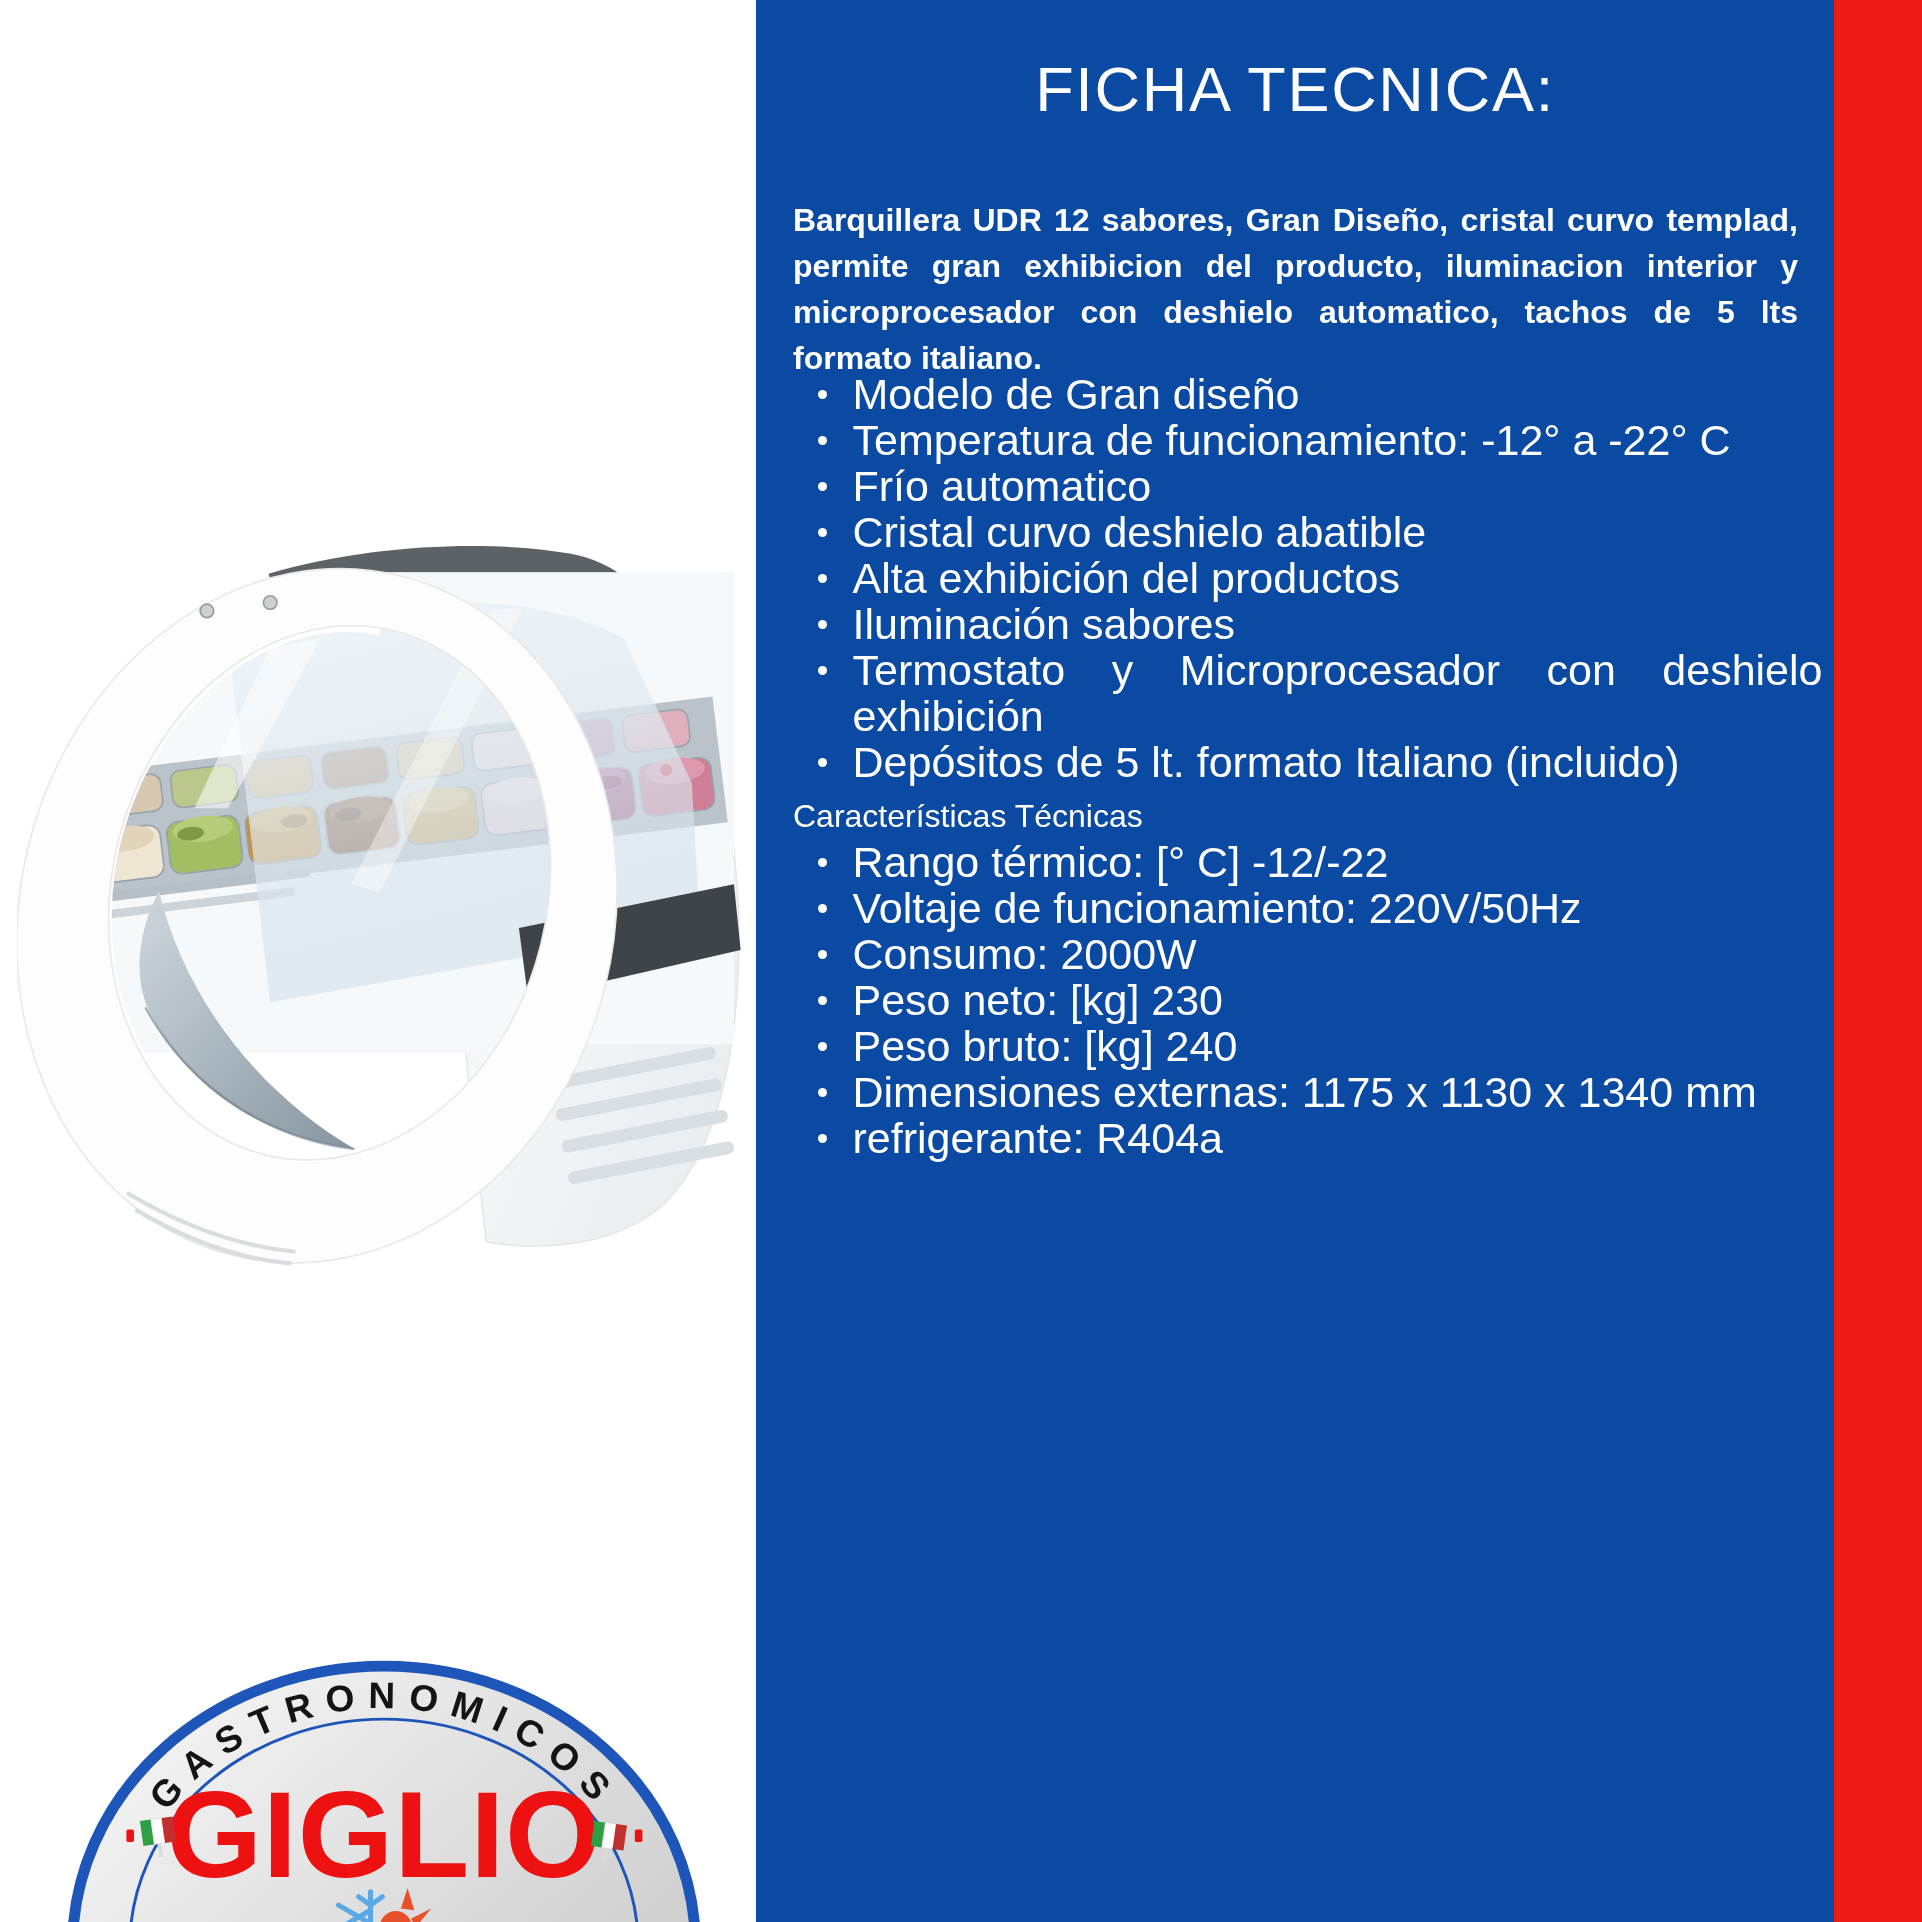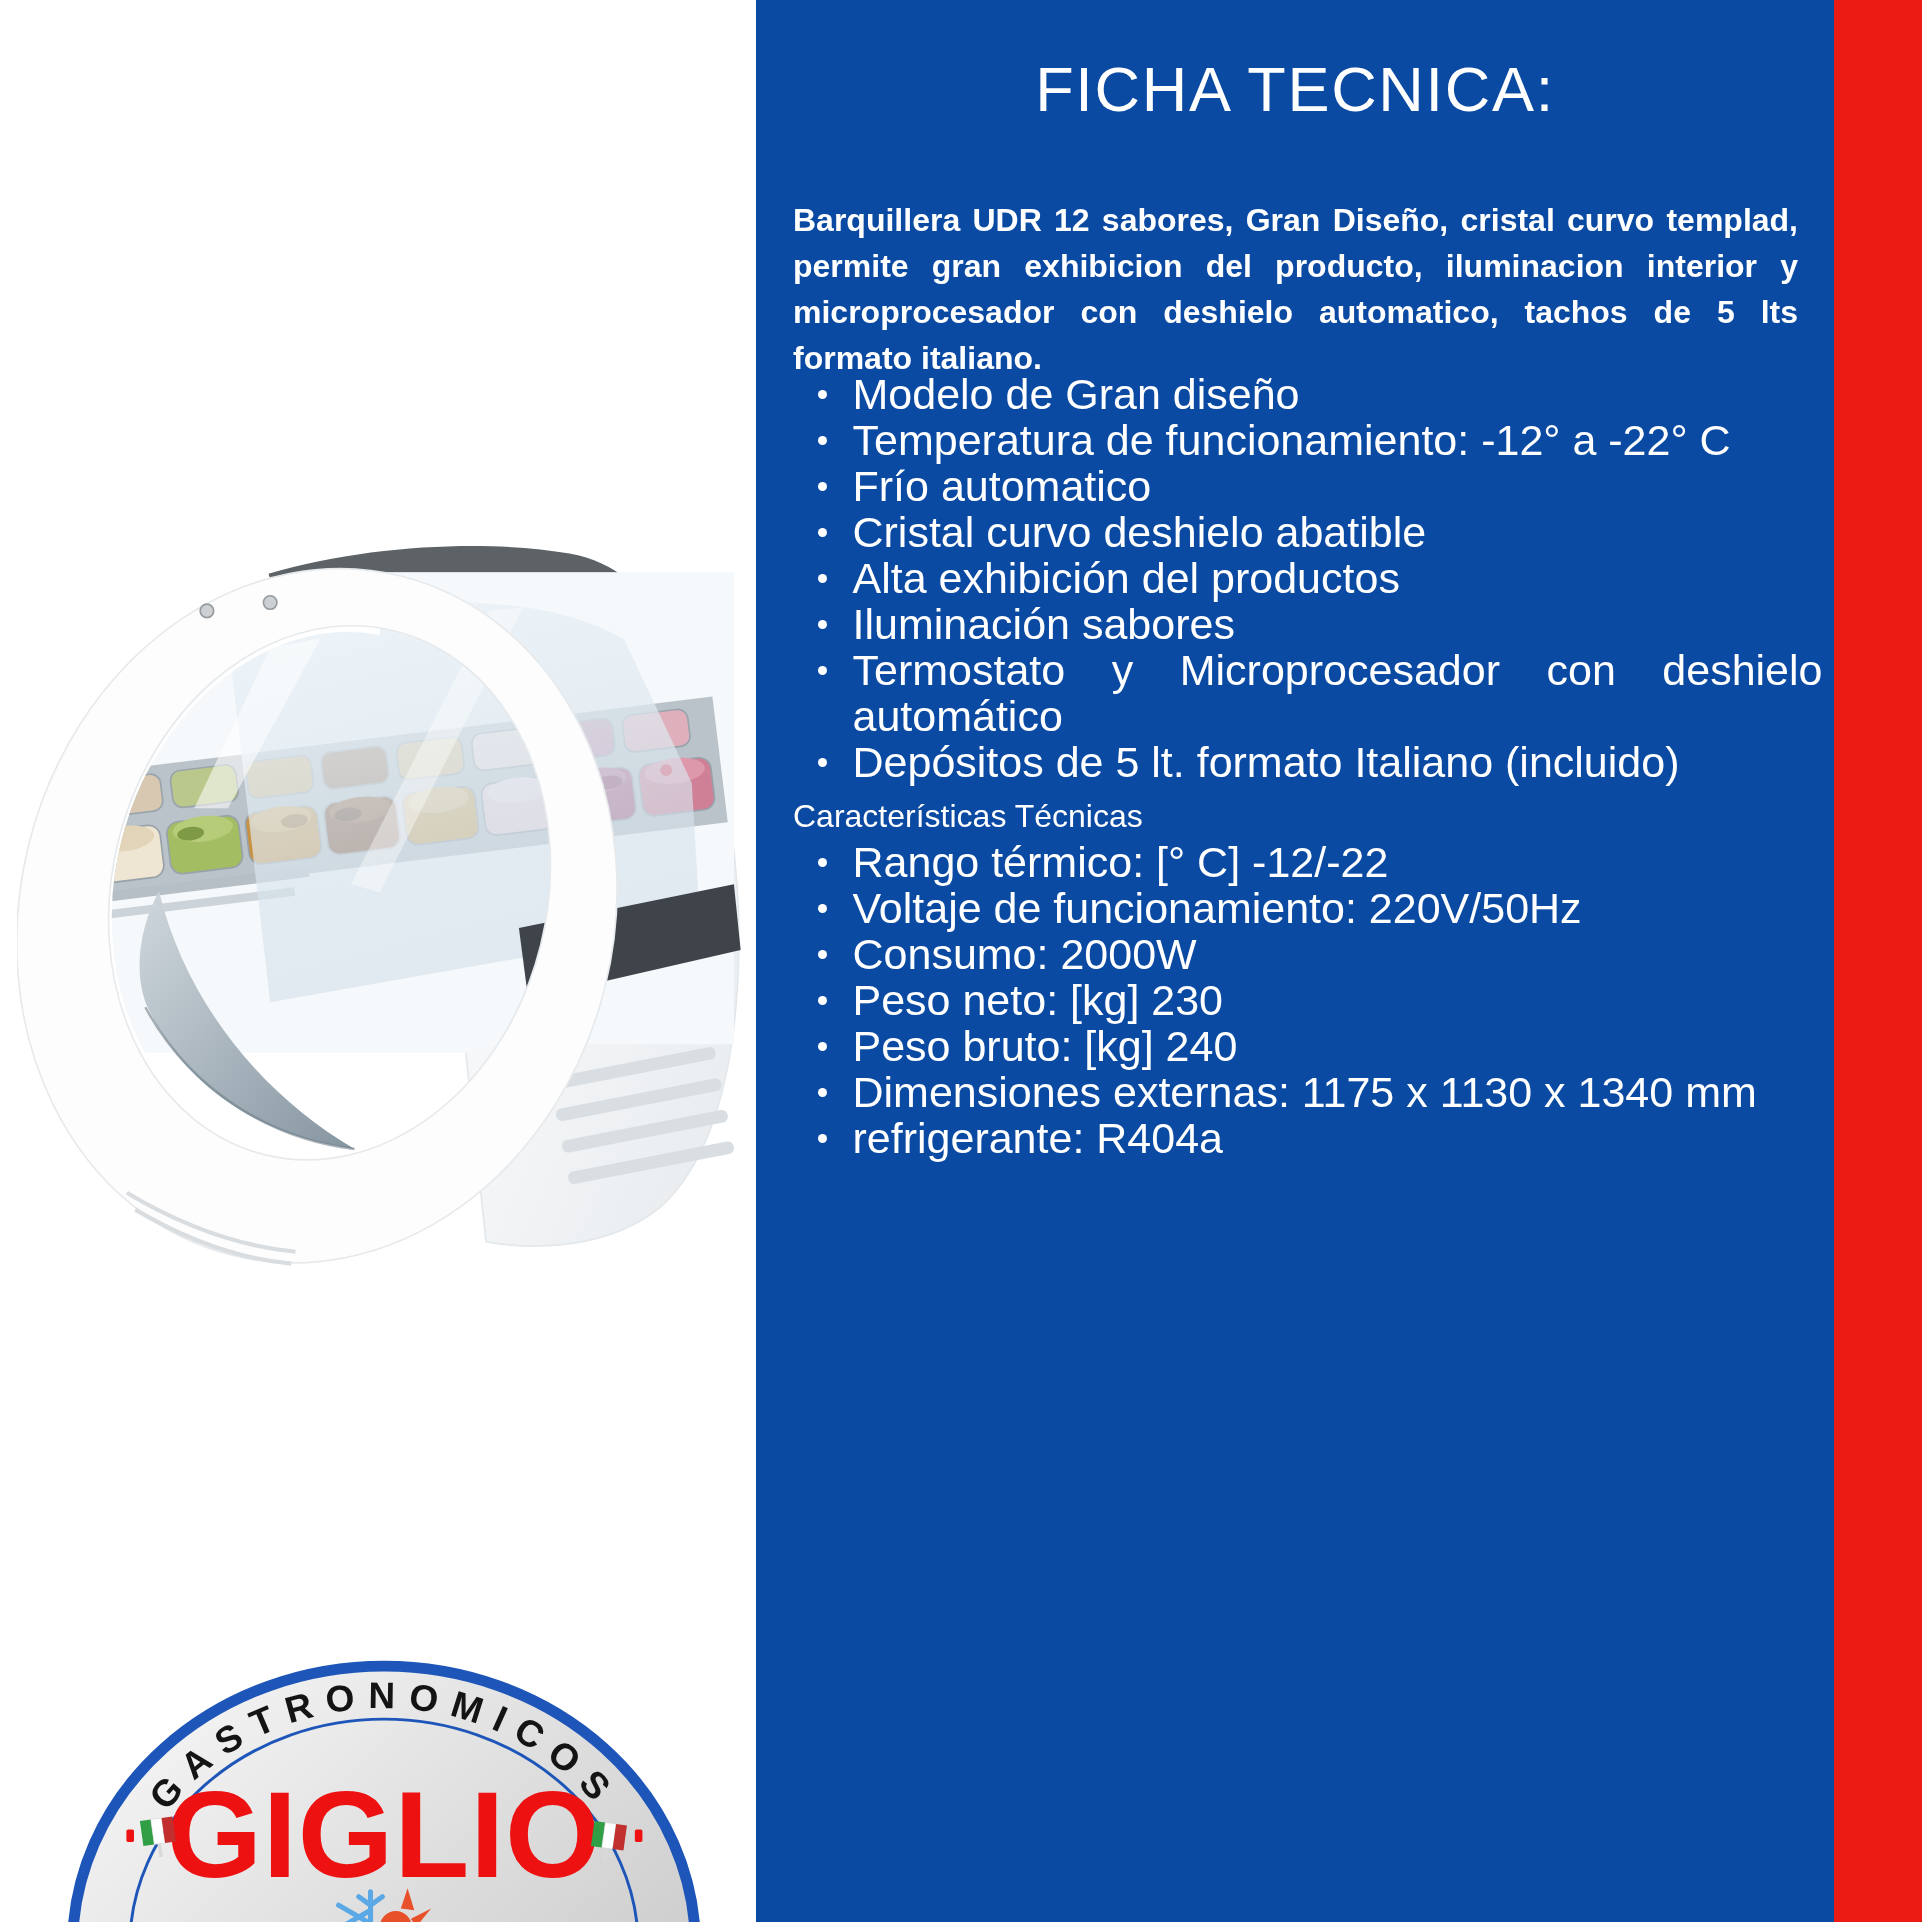--- a/index.html
+++ b/index.html
@@ -215,21 +215,21 @@
 
   <ul class="pc features blist">
     <li>Modelo de Gran diseño</li>
     <li>Temperatura de funcionamiento: -12° a -22° C</li>
     <li>Frío automatico</li>
     <li>Cristal curvo deshielo abatible</li>
     <li>Alta exhibición del productos</li>
     <li>Iluminación sabores</li>
     <li>
       <span class="jline1">Termostato y Microprocesador con deshielo</span>
-      <span class="jline2">automático</span>
+      <span class="jline2">exhibición</span>
     </li>
     <li>Depósitos de 5 lt. formato Italiano (incluido)</li>
   </ul>
 
   <div class="pc tech-heading">Características Técnicas</div>
 
   <ul class="pc tech-specs blist">
     <li>Rango térmico: [° C] -12/-22</li>
     <li>Voltaje de funcionamiento: 220V/50Hz</li>
     <li>Consumo: 2000W</li>

